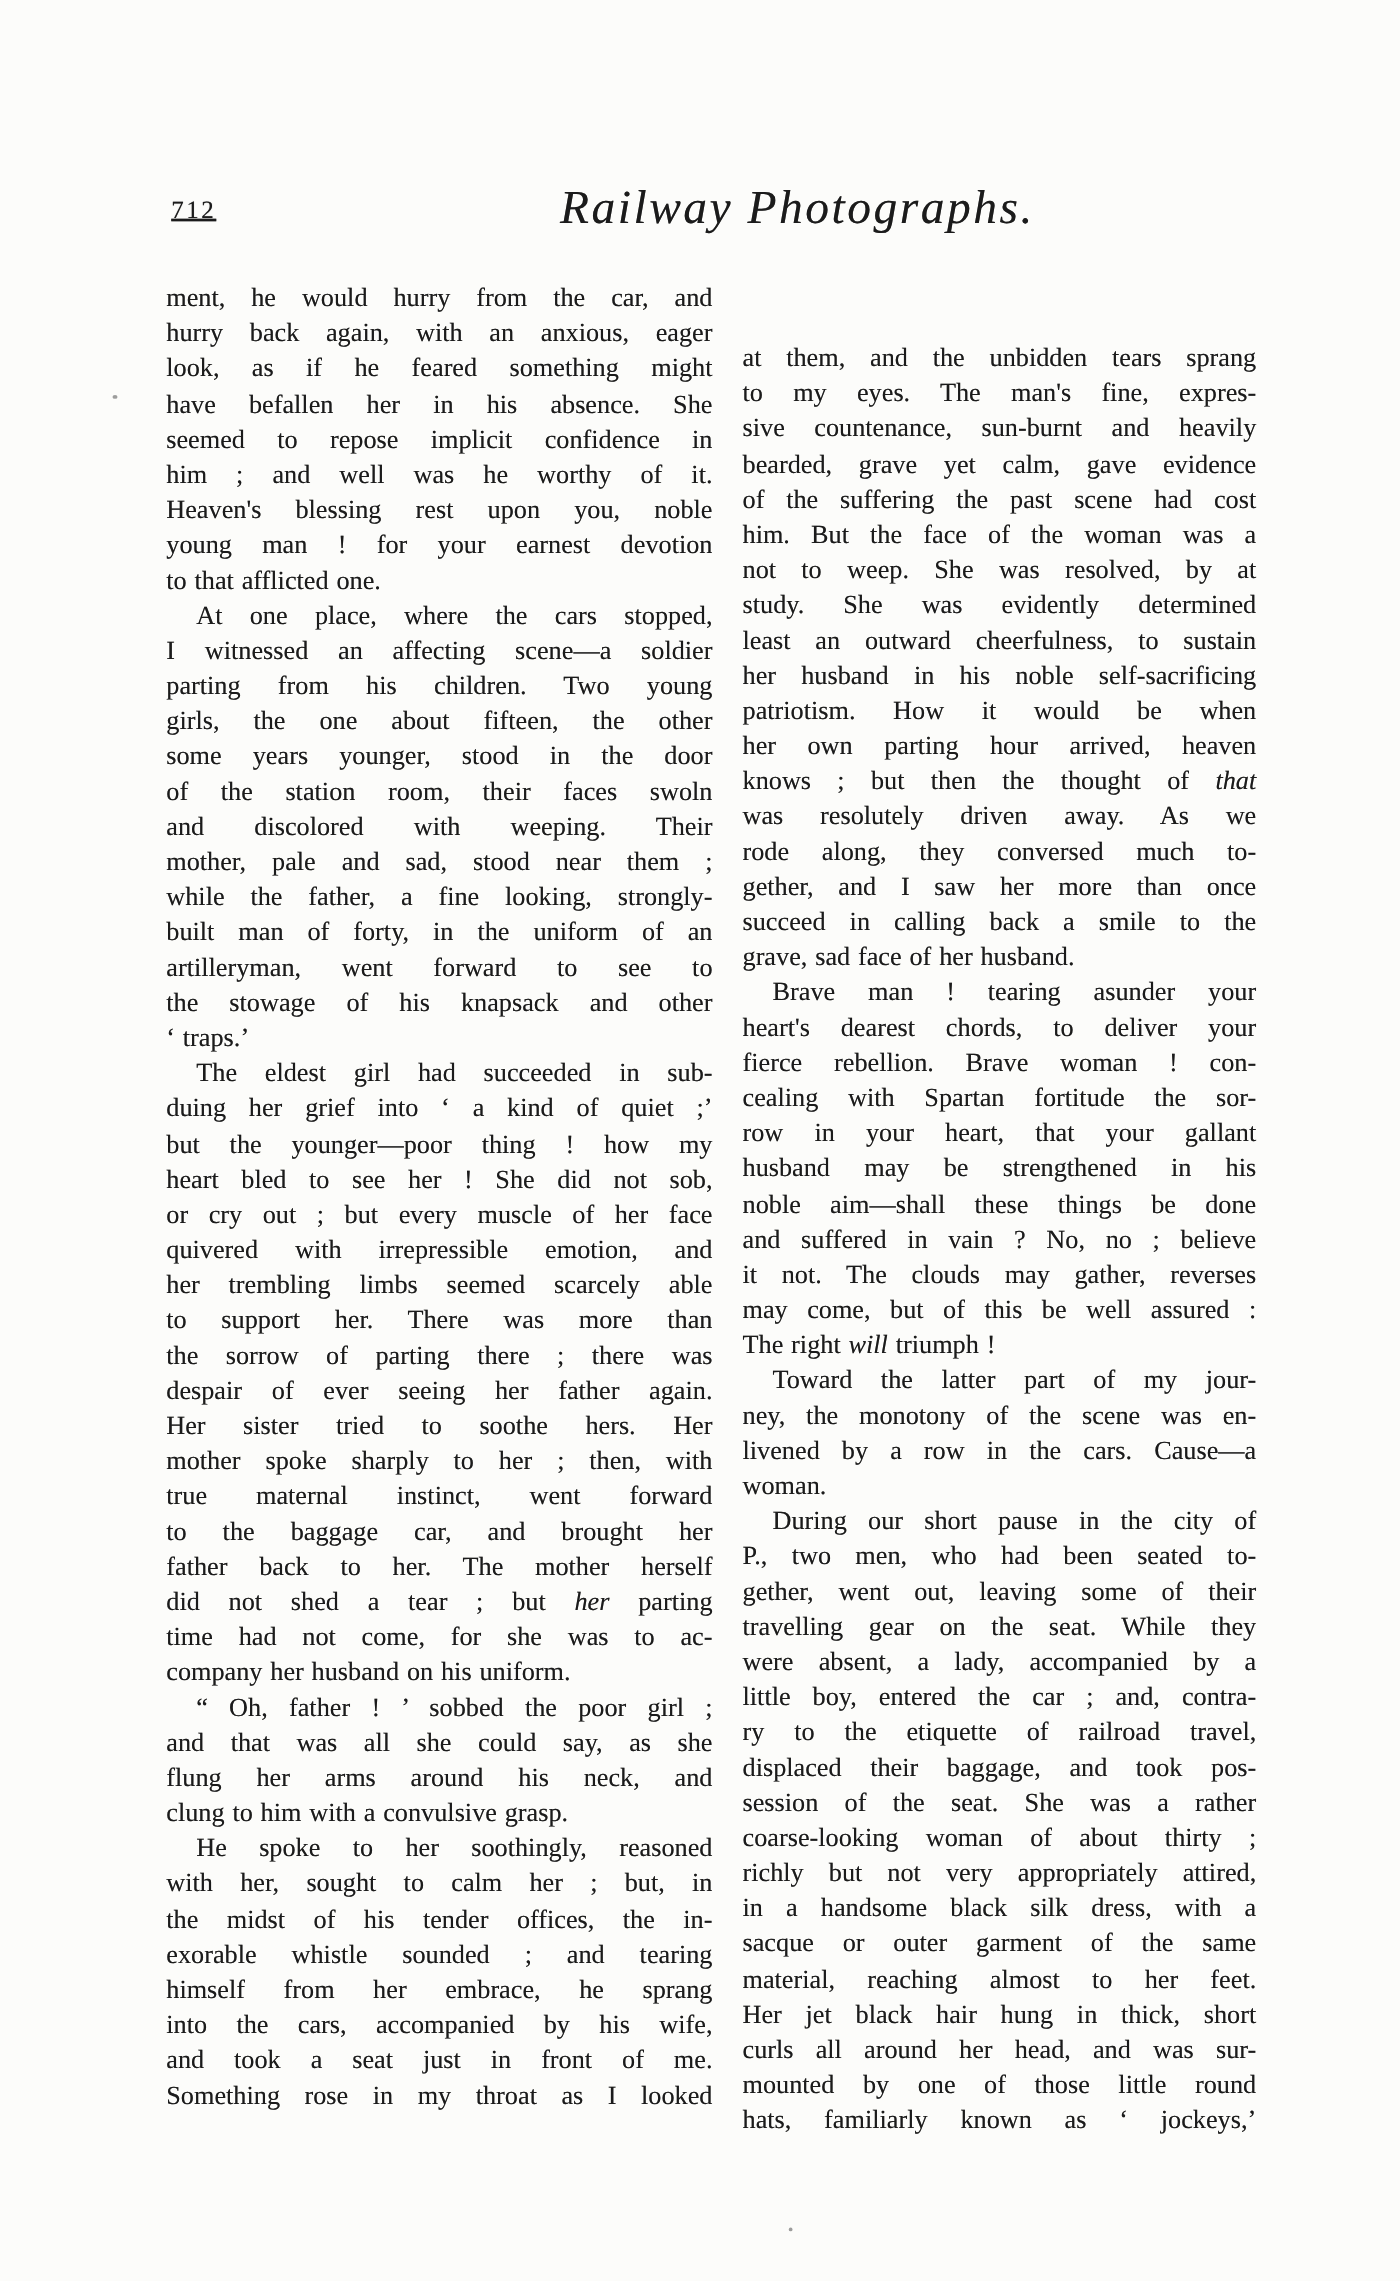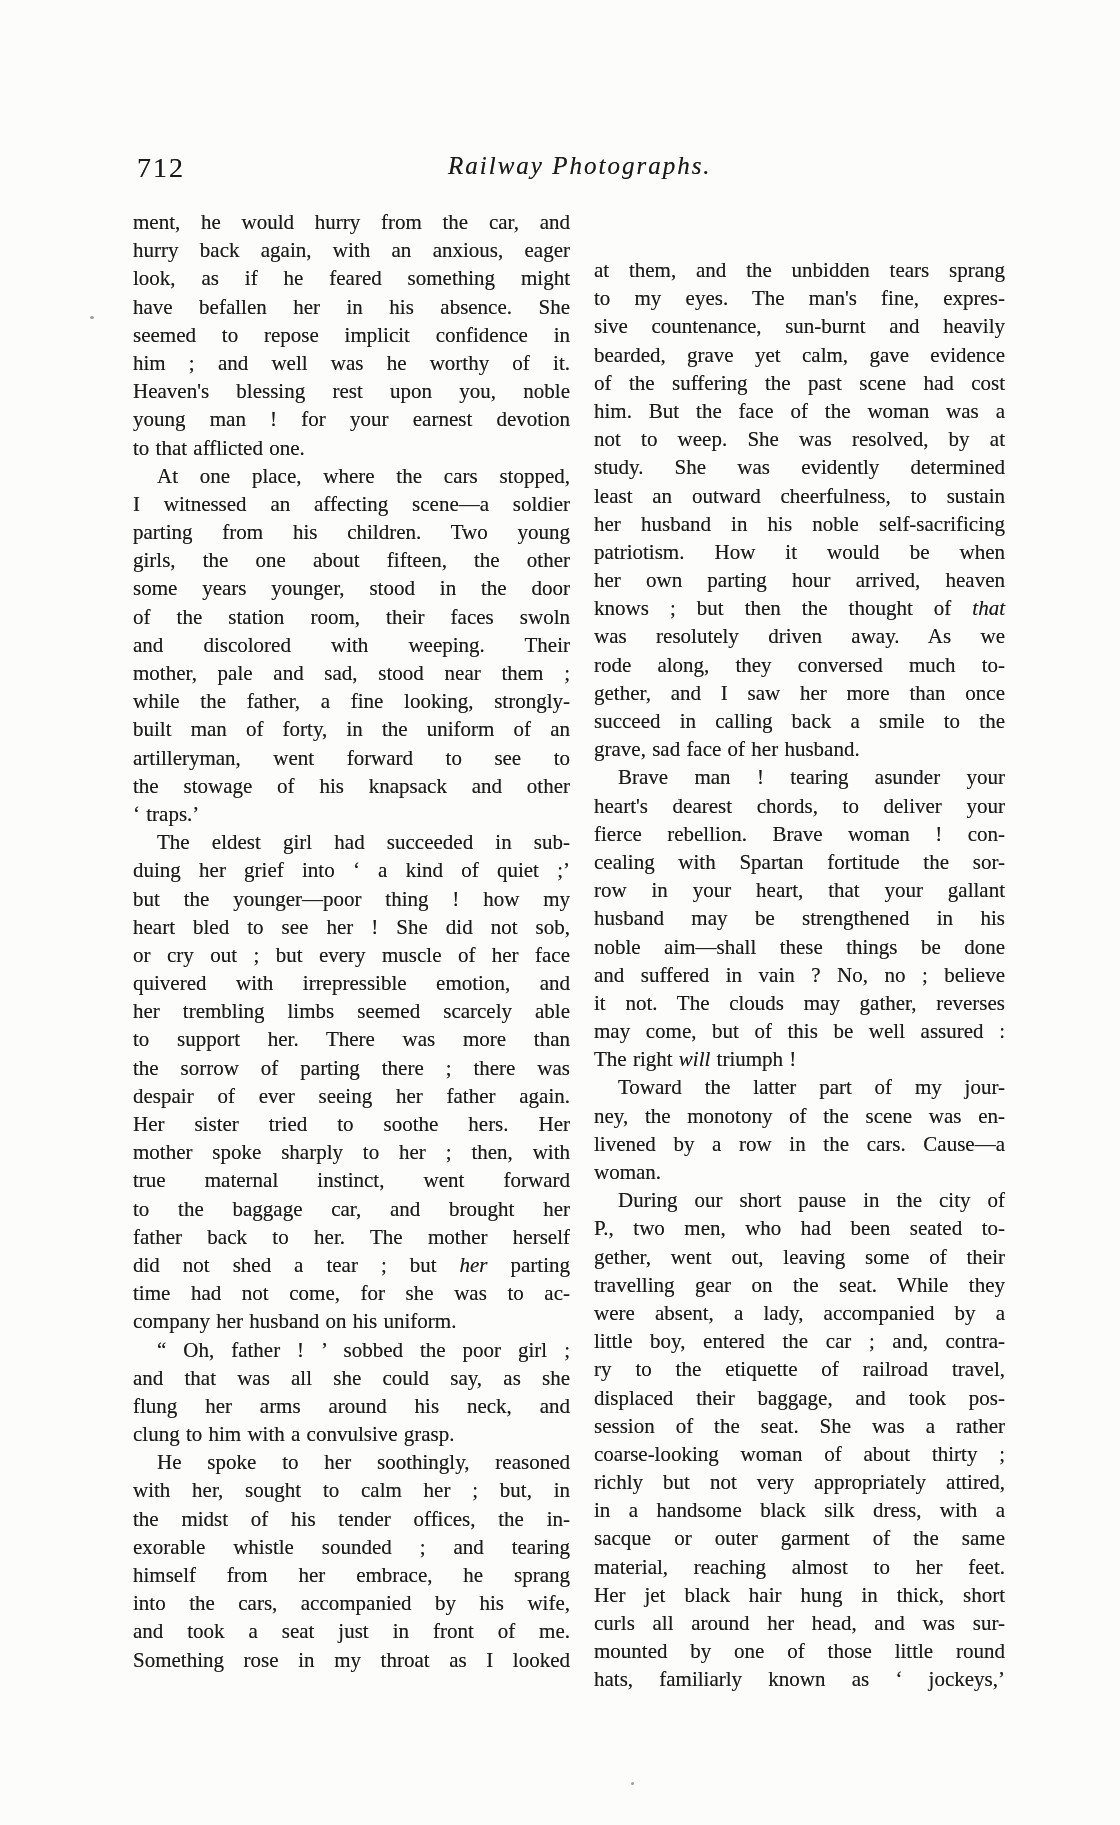--- a/index.html
+++ b/index.html
@@ -7,30 +7,31 @@
     width:1120px;height:1825px;
     background:#fcfcfa;
     font-family:"Liberation Serif","DejaVu Serif",serif;
     color:#1b1b1b;
     position:relative;
     overflow:hidden;
   }
   .page{position:absolute;inset:0;}
   .page-number{
     position:absolute;left:137px;top:151px;
-    font-size:28px;letter-spacing:2px;line-height:34px;
+    font-size:20px;letter-spacing:2px;line-height:34px;
     text-shadow:0 0 .6px rgba(0,0,0,.6);
+    text-decoration:underline;
   }
   .running-title{
     position:absolute;left:448px;top:148px;
-    font-size:25px;font-style:italic;letter-spacing:2px;line-height:36px;
+    font-size:38px;font-style:italic;letter-spacing:2px;line-height:36px;
     text-shadow:0 0 .5px rgba(0,0,0,.55);
   }
   .col{
-    position:absolute;top:208px;
+    position:absolute;top:224px;
     text-shadow:0 0 .5px rgba(0,0,0,.5);
   }
   .col-left{left:133px;width:437px;}
   .col-right{left:594px;width:411px;margin-top:48px;}
   .para{margin:0;padding:0;}
   .line{
     font-size:21px;
     line-height:28.2px;height:28.2px;
     text-align:justify;
     text-align-last:justify;

